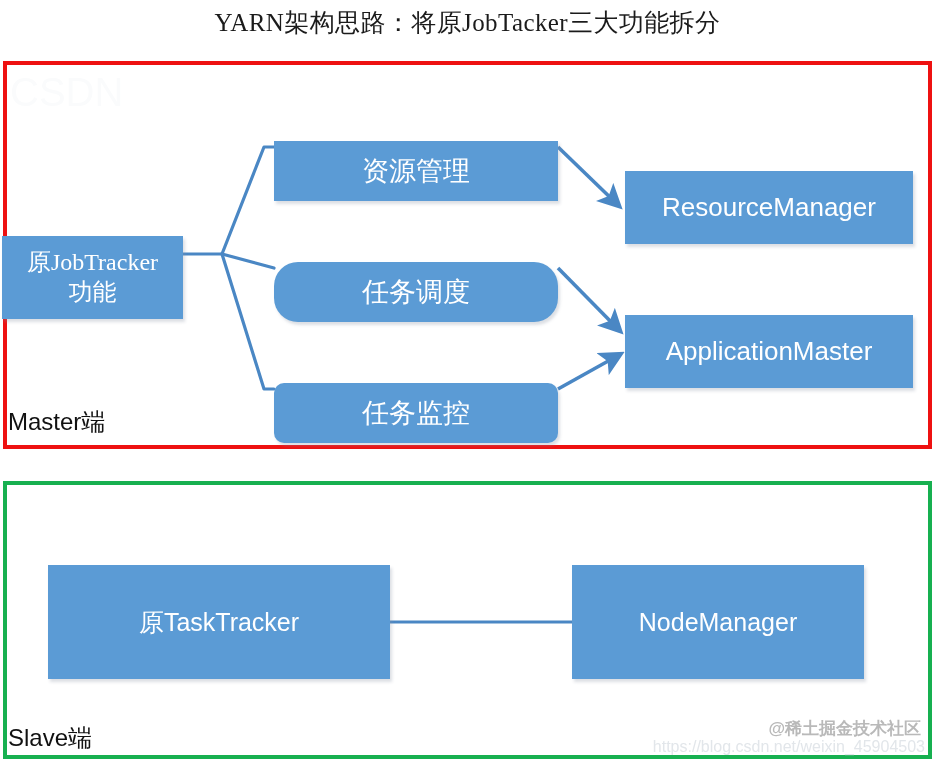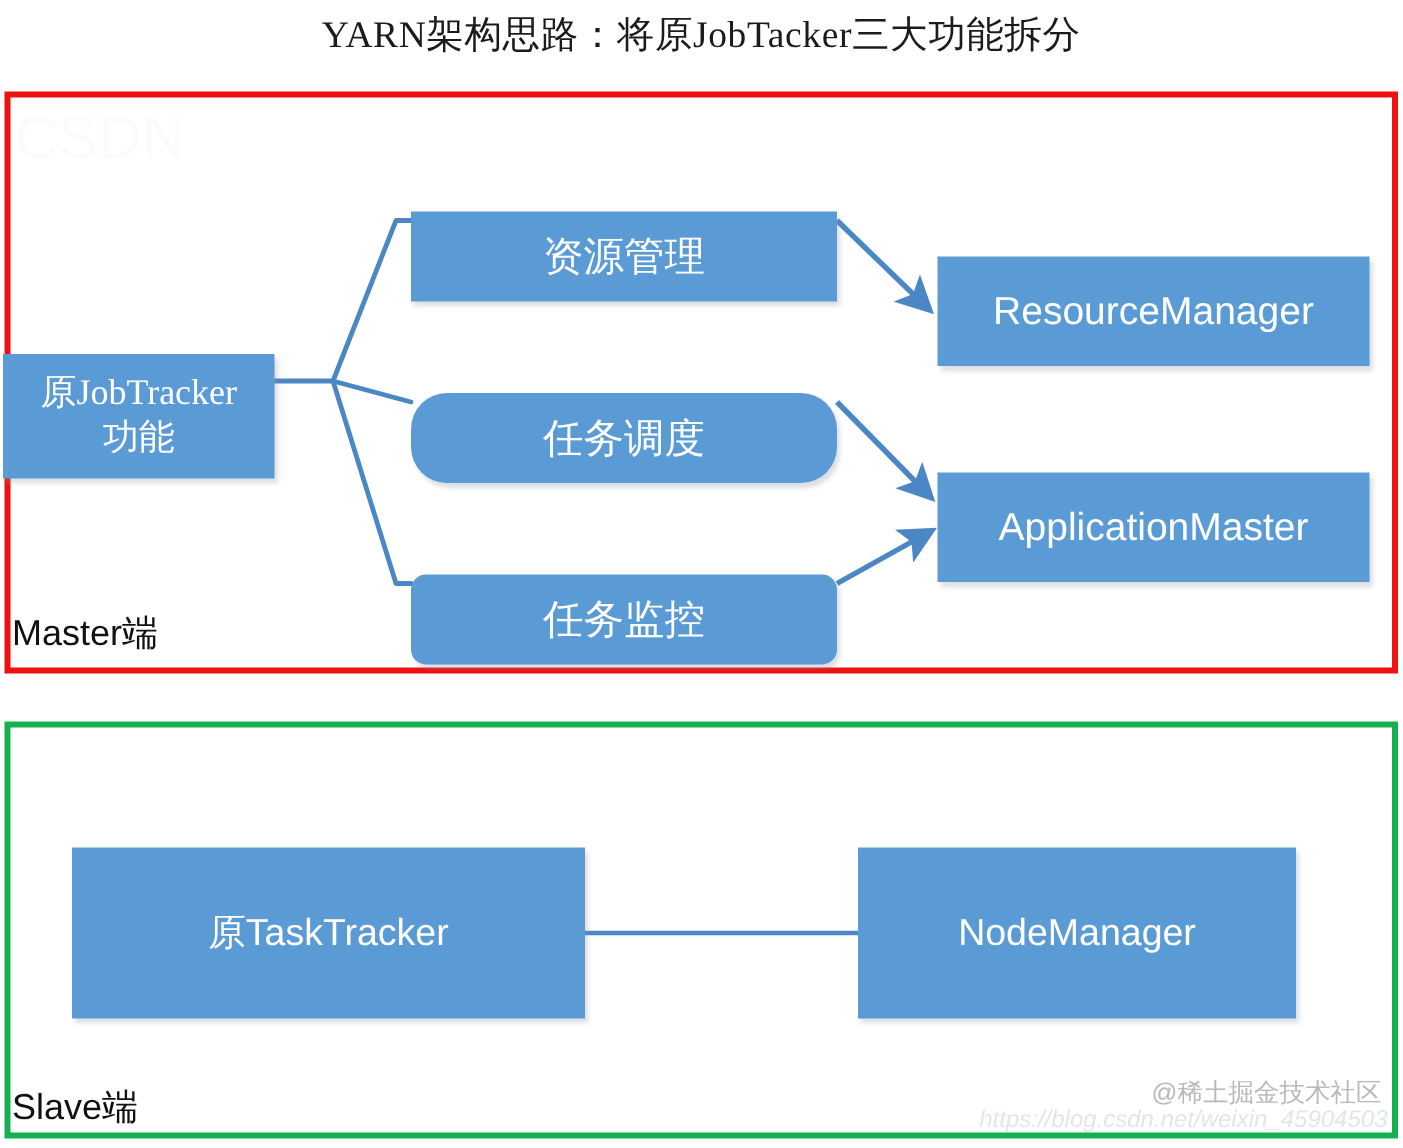--- a/index.html
+++ b/index.html
@@ -121,30 +121,30 @@
 
   
   #watermark-brand {
     position: absolute;
     right: 14px;
     top: 717px;
     font-size: 17px;
     color: #b9b9b9;
     white-space: nowrap;
     font-family: "Liberation Sans", "DejaVu Sans", sans-serif;
+    font-weight: bold;
   }
   #watermark-url {
     position: absolute;
     right: 10px;
     top: 738px;
     font-size: 16px;
     color: #e2e6ea;
     white-space: nowrap;
     font-family: "Liberation Sans", "DejaVu Sans", sans-serif;
-    font-style: italic;
   }
   #watermark-faint {
     position: absolute;
     left: 10px;
     top: 70px;
     font-size: 40px;
     color: #fafbfc;
     white-space: nowrap;
     font-family: "Liberation Sans", "DejaVu Sans", sans-serif;
   }

